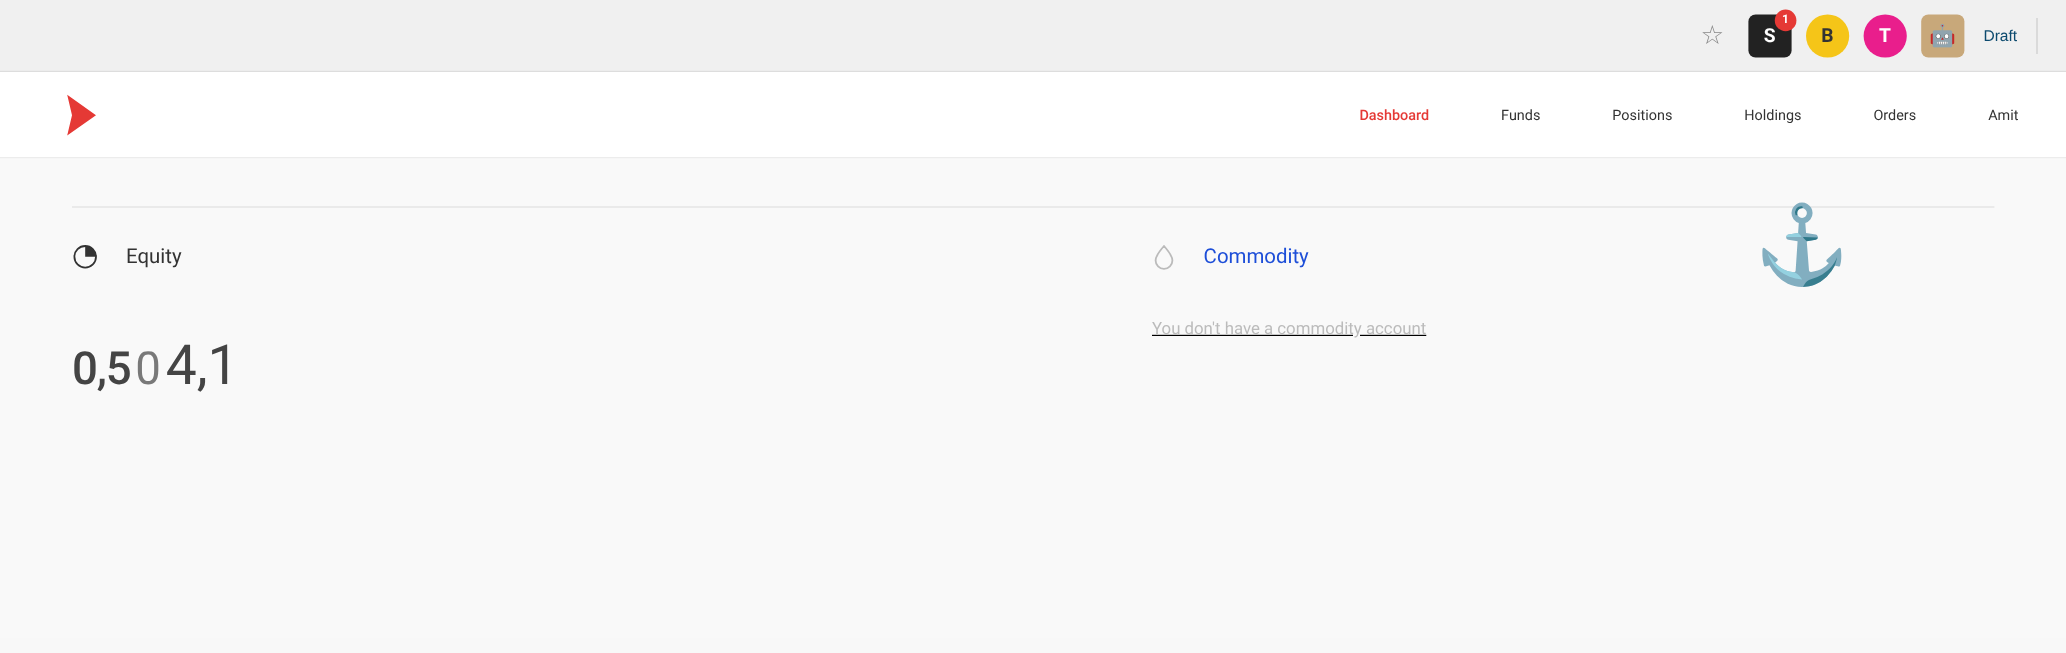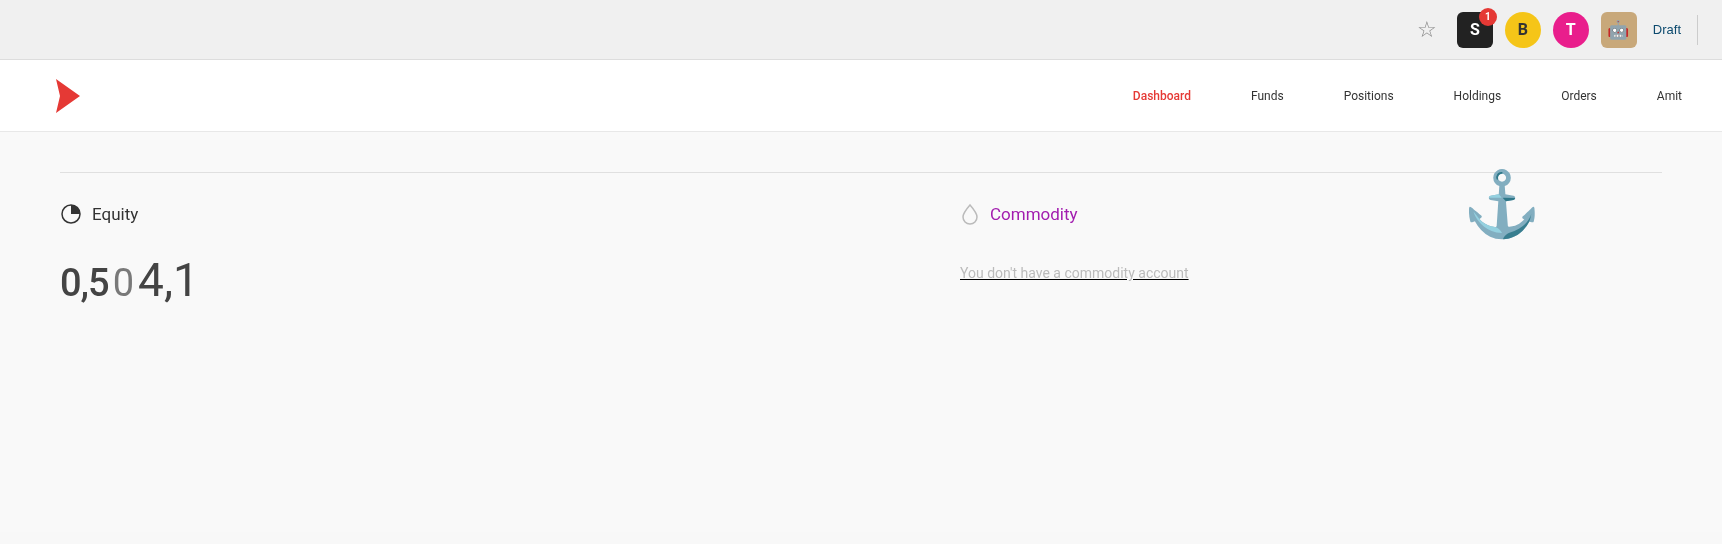--- a/index.html
+++ b/index.html
@@ -148,21 +148,21 @@
 
     .divider {
       border: none;
       border-top: 1px solid #e0e0e0;
       margin-bottom: 30px;
     }
 
     .account-label {
       display: flex;
       align-items: center;
-      gap: 10px;
+      gap: 23px;
       font-size: 16px;
       color: #333;
       font-weight: 400;
     }
 
     .account-label.muted {
       color: #bbb;
     }
 
     .equity-section {
@@ -239,31 +239,31 @@
         <span style="font-size:17px; color:#333;">Equity</span>
       </div>
     </div>
 
     <div style="position:absolute; left:900px; top:0;">
       <div class="account-label muted">
 
         <svg width="20" height="22" viewBox="0 0 20 22">
           <path d="M10,2 C10,2 3,10 3,14 a7,7 0 0,0 14,0 C17,10 10,2 10,2 Z" fill="none" stroke="#bbb" stroke-width="1.5"></path>
         </svg>
-        <span style="font-size:17px; color:#a21caf;">Commodity</span>
+        <span style="font-size:17px; color:#1d4ed8;">Commodity</span>
       </div>
     </div>
 
     <div style="position:absolute; right:120px; top:-30px;">
       <span style="font-size:64px; color:#c8d6e0; line-height:1; display:block;">⚓</span>
     </div>
 
     <div style="position:absolute; left:900px; top:60px;text-decoration:underline;">
       <span style="font-size:14px; color:#bbb;">You don't have a commodity account</span>
     </div>
   </div>
 
-  <div style="margin-top: 28px; display:flex; align-items:baseline; gap:4px;">
+  <div style="margin-top: 53px; display:flex; align-items:baseline; gap:4px;">
     <span style="font-size:38px; font-weight:500; color:#444; letter-spacing:-1px;">0,5</span>
     <span style="font-size:38px; color:#444; opacity:0.7;">0</span>
     <span style="font-size:46px; color:#444;">4,1</span>
   </div>
 </div>
 
 </body></html>

